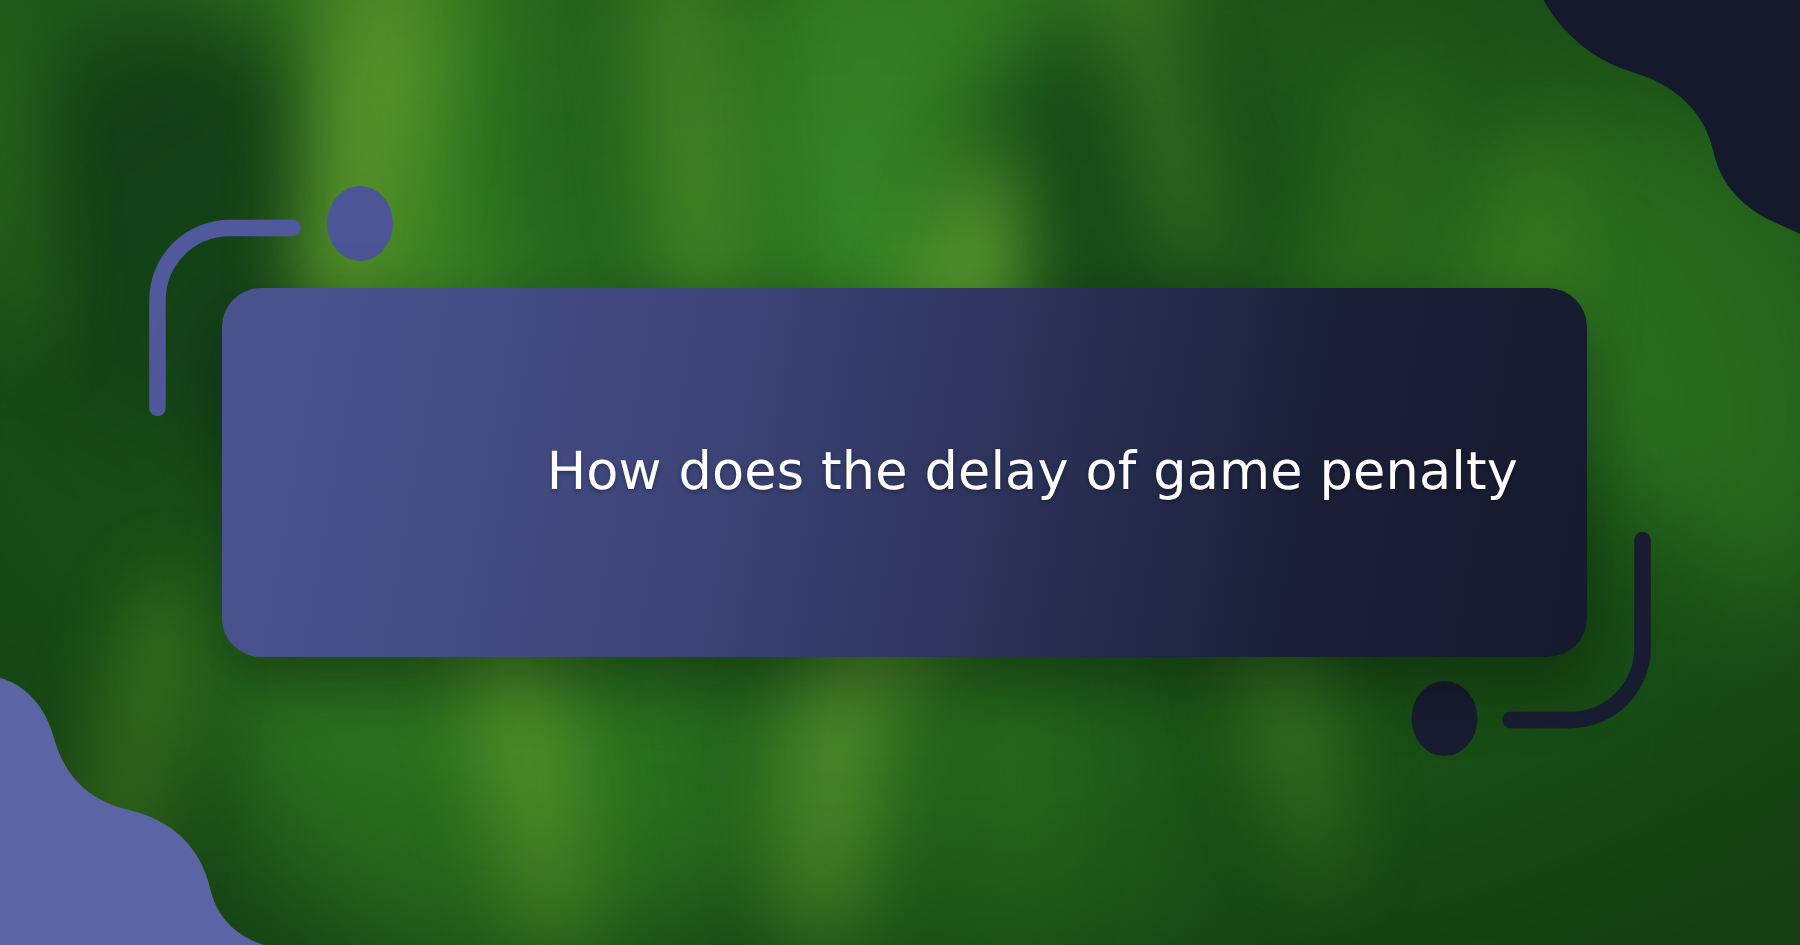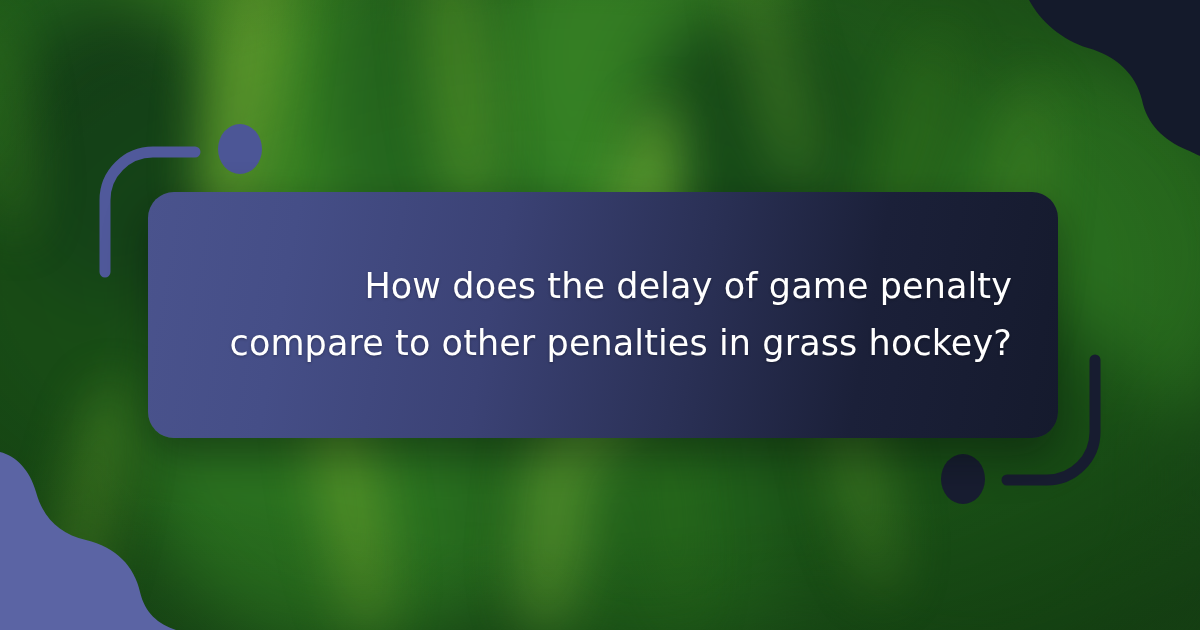--- a/index.html
+++ b/index.html
@@ -150,17 +150,16 @@
 
       <path d="M1095,360 L1095,432 A48,48 0 0 1 1047,480 L1007,480" fill="none" stroke="#181d31" stroke-width="11" stroke-linecap="round"></path>
 
       <ellipse cx="963" cy="479" rx="22" ry="25" fill="#181d31"></ellipse>
     </svg>
   </div>
 
   <div class="card">
     <div class="card-text">
       <span class="ln">How does the delay of game penalty</span>
-      <span class="ln">compare to other penalties in grass hockey?</span>
     </div>
   </div>
 
 </div>
 
 </body></html>

